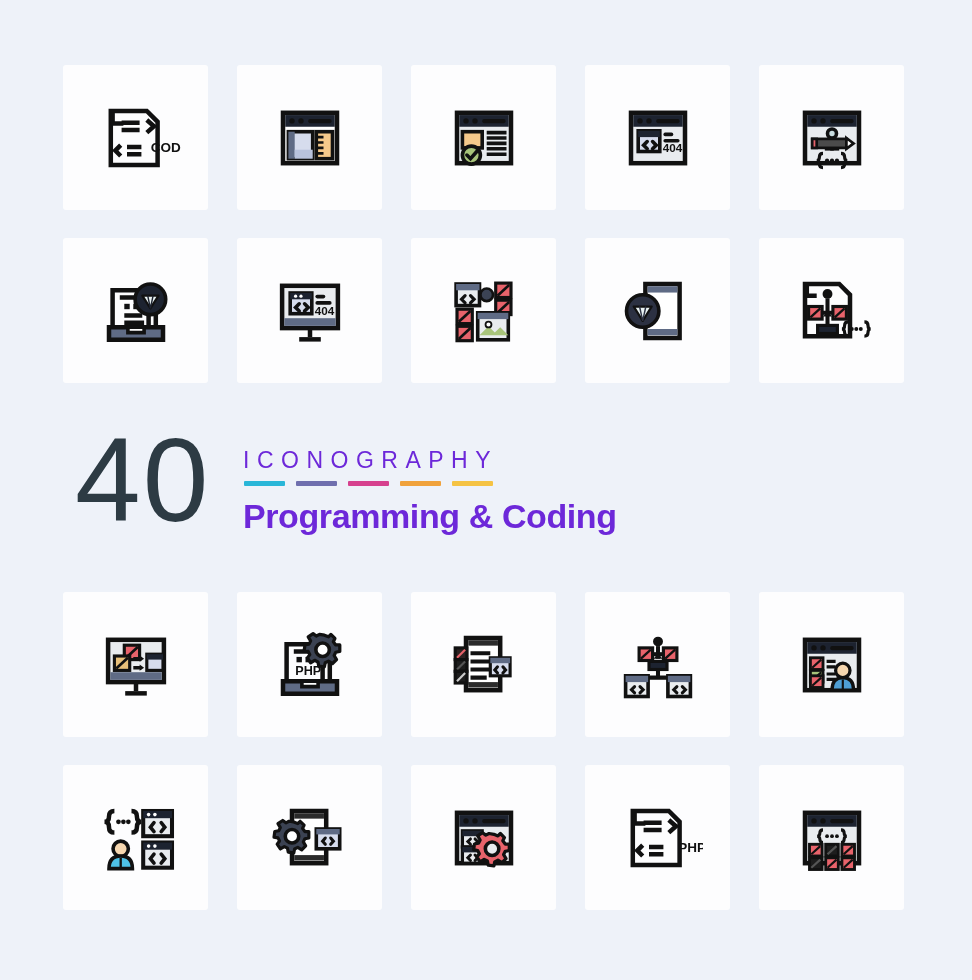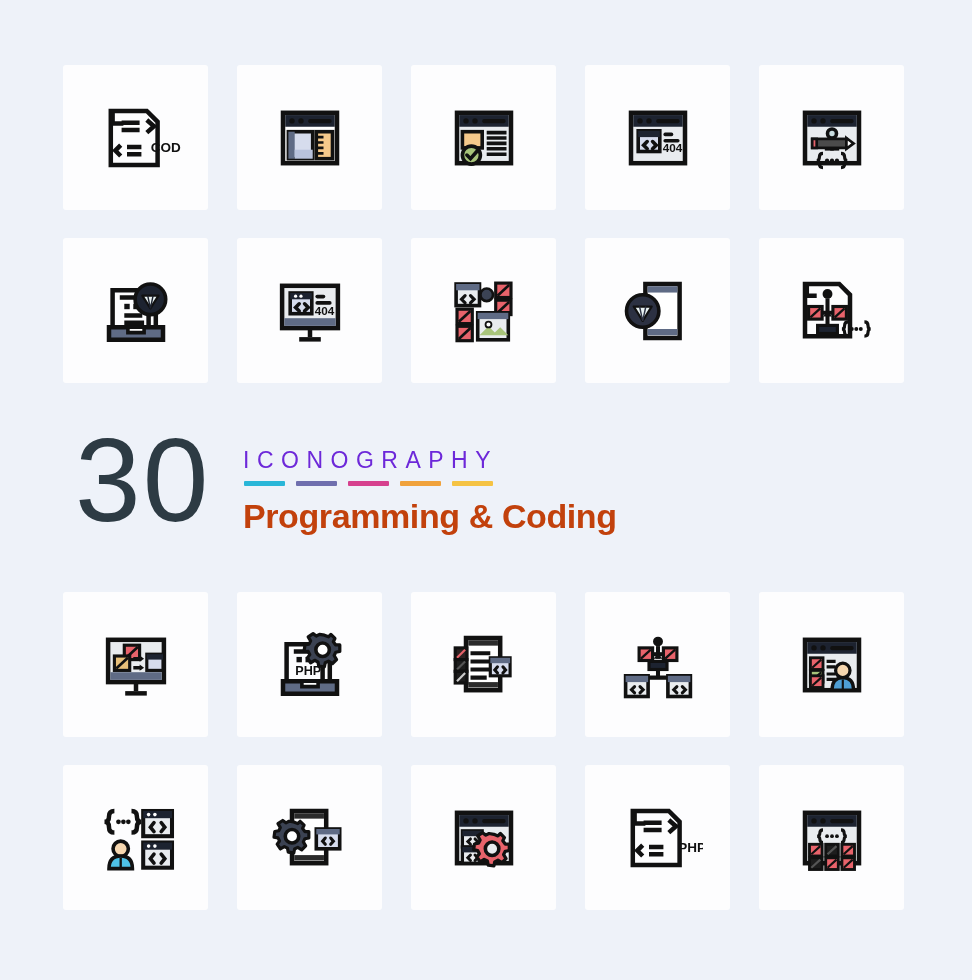--- a/index.html
+++ b/index.html
@@ -43,21 +43,21 @@
   }
   .iconography{
     position:absolute;left:180px;top:22px;
     font-size:23px;letter-spacing:7.5px;
     color:#6d28d9;font-weight:400;
   }
   .rulebar{position:absolute;left:181px;top:56px;display:flex;gap:11px;}
   .rulebar i{display:block;width:41px;height:5px;border-radius:1px;}
   .subtitle{
     position:absolute;left:180px;top:72px;
-    font-size:34px;font-weight:700;color:#c2410c;
+    font-size:34px;font-weight:700;color:#6d28d9;
     letter-spacing:-0.4px;
   }
 </style>
 </head>
 <body>
 
 <div class="page">
 
   <div class="grid" id="row1">
 
@@ -222,21 +222,21 @@
         <path d="M68 62 q-4 0 -4 4 q0 4 -3 4 q3 0 3 4 q0 4 4 4" fill="none" stroke="#111" stroke-width="3.5"></path>
         <path d="M86 62 q4 0 4 4 q0 4 3 4 q-3 0 -3 4 q0 4 -4 4" fill="none" stroke="#111" stroke-width="3.5"></path>
         <circle cx="72" cy="70" r="2.2" fill="#111"></circle>
           <circle cx="77" cy="70" r="2.2" fill="#111"></circle>
           <circle cx="82" cy="70" r="2.2" fill="#111"></circle>
       </svg>
     </div>
   </div>
 
   <div class="banner">
-    <div class="big-number">30</div>
+    <div class="big-number">40</div>
     <div class="iconography">ICONOGRAPHY</div>
     <div class="rulebar">
       <i style="background:#29b6d8"></i>
       <i style="background:#6f6fae"></i>
       <i style="background:#d6418e"></i>
       <i style="background:#f0a23c"></i>
       <i style="background:#f5c344"></i>
     </div>
     <div class="subtitle">Programming &amp; Coding</div>
   </div>

